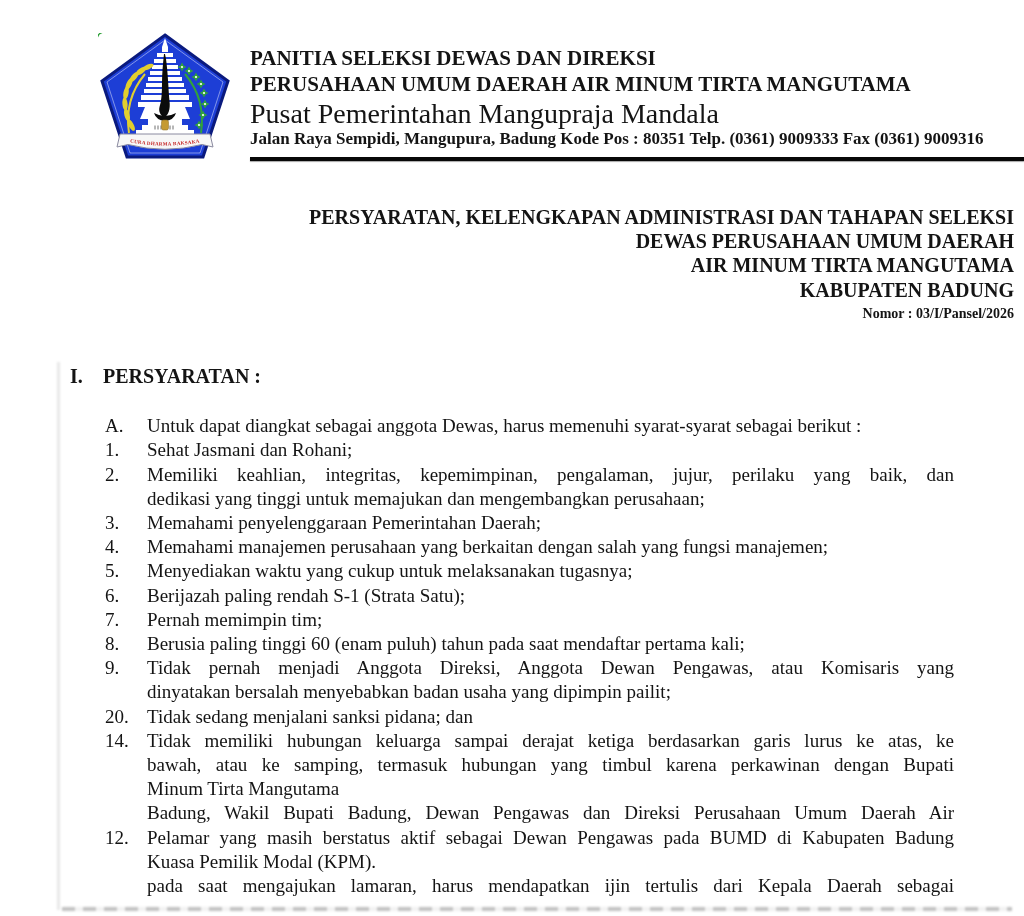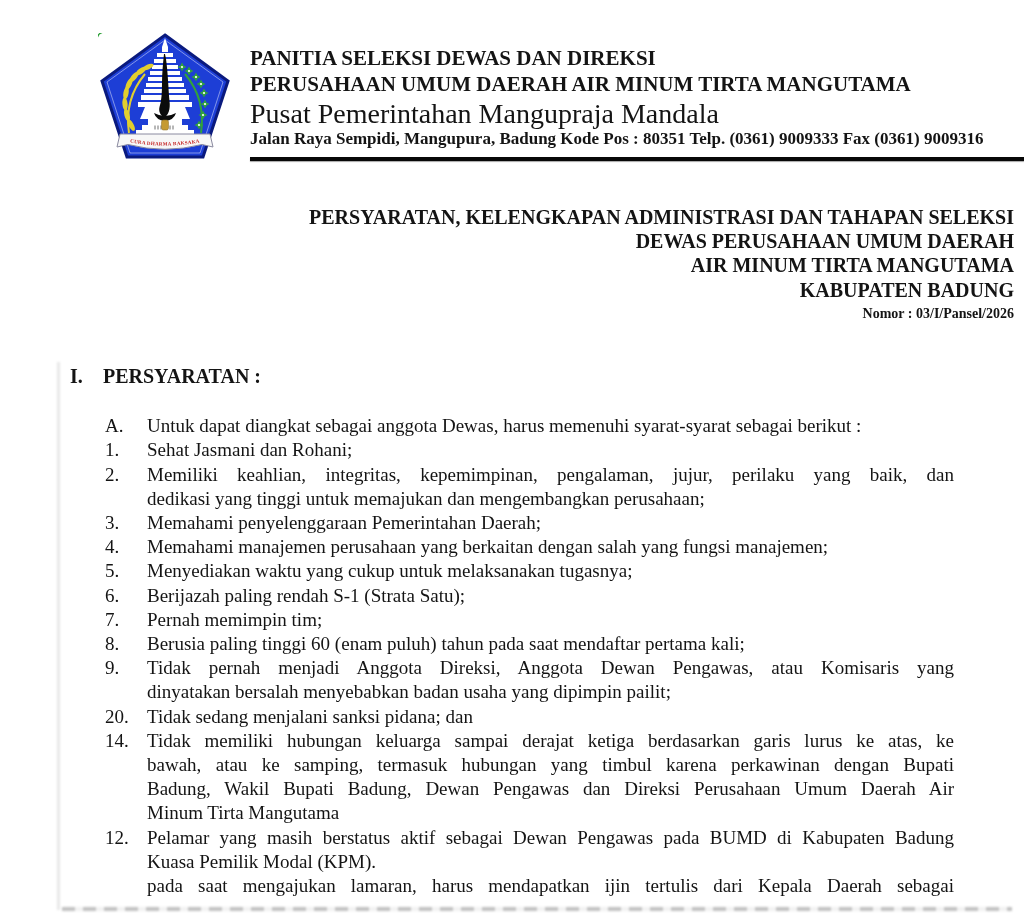--- a/index.html
+++ b/index.html
@@ -210,22 +210,22 @@
           <div class="req-num">20.</div>
           <div class="req-text">
             <div class="req-line">Tidak sedang menjalani sanksi pidana; dan</div>
           </div>
         </div>
         <div class="req-row">
           <div class="req-num">14.</div>
           <div class="req-text">
             <div class="req-line just">Tidak memiliki hubungan keluarga sampai derajat ketiga berdasarkan garis lurus ke atas, ke</div>
             <div class="req-line just">bawah, atau ke samping, termasuk hubungan yang timbul karena perkawinan dengan Bupati</div>
+            <div class="req-line">Minum Tirta Mangutama</div>
             <div class="req-line just">Badung, Wakil Bupati Badung, Dewan Pengawas dan Direksi Perusahaan Umum Daerah Air</div>
-            <div class="req-line">Minum Tirta Mangutama</div>
           </div>
         </div>
         <div class="req-row">
           <div class="req-num">12.</div>
           <div class="req-text">
             <div class="req-line just">Pelamar yang masih berstatus aktif sebagai Dewan Pengawas pada BUMD di Kabupaten Badung</div>
             <div class="req-line">Kuasa Pemilik Modal (KPM).</div>
             <div class="req-line just">pada saat mengajukan lamaran, harus mendapatkan ijin tertulis dari Kepala Daerah sebagai</div>
           </div>
         </div>

